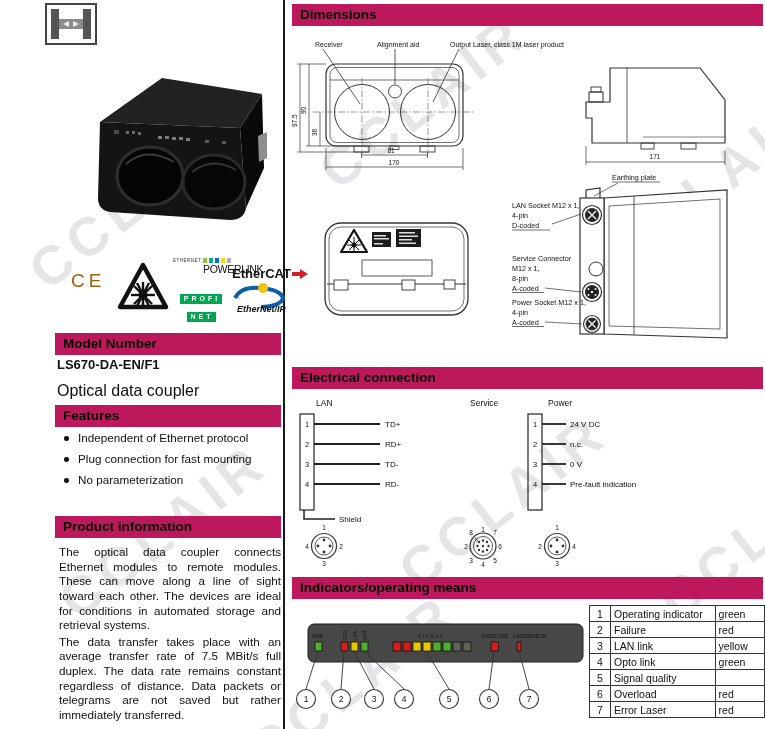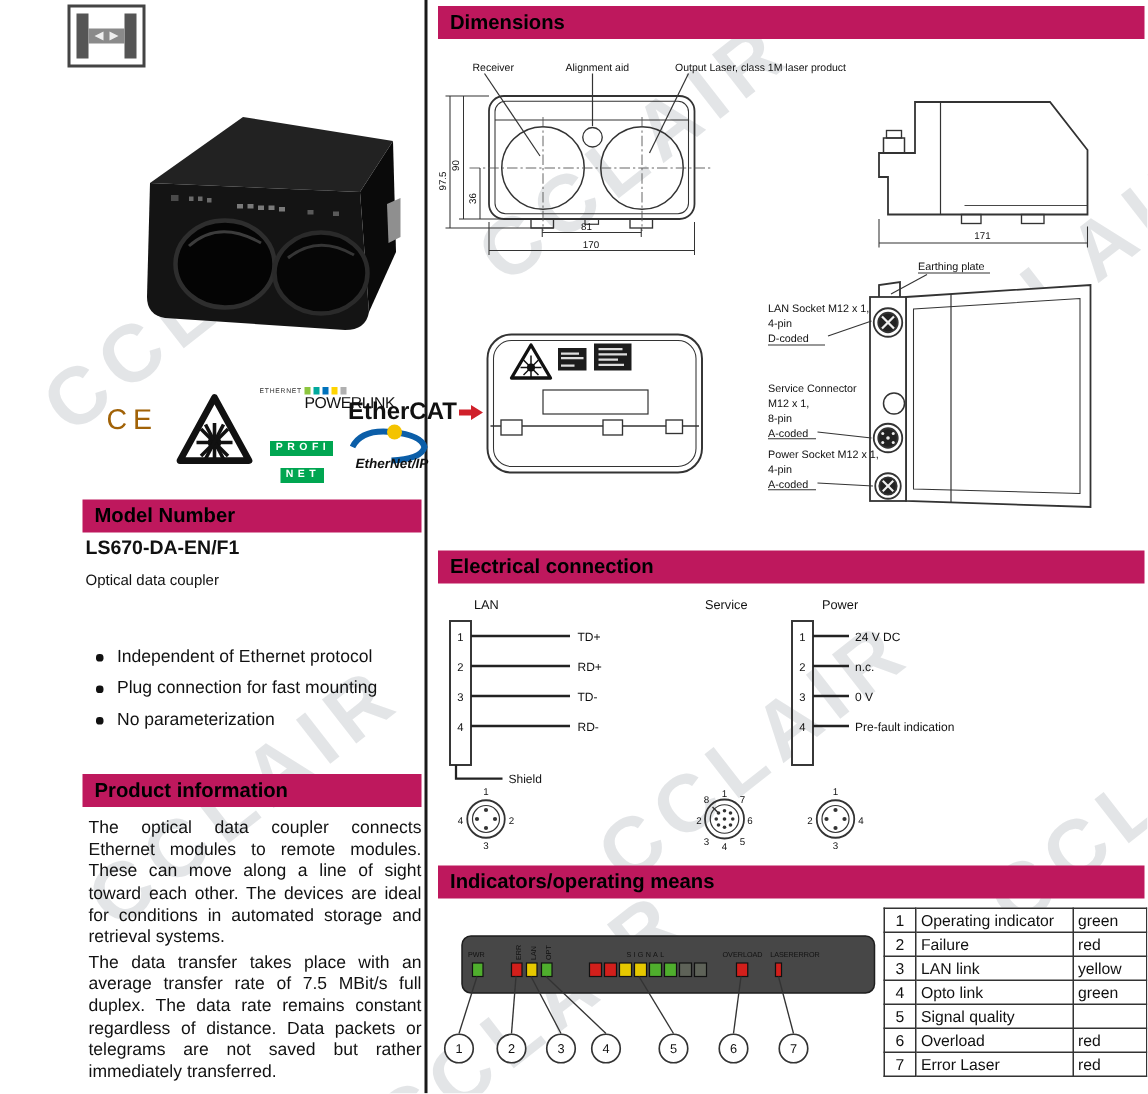--- a/index.html
+++ b/index.html
@@ -5,41 +5,41 @@
   html,body{margin:0;padding:0;background:#fff;}
   .page{position:relative;width:765px;height:729px;background:#fff;overflow:hidden;
         font-family:"Liberation Sans","DejaVu Sans",sans-serif;color:#111;}
   .wm{position:absolute;z-index:0;font-size:54px;font-weight:bold;letter-spacing:7px;
       color:rgba(170,176,182,0.33);transform:rotate(-38deg);white-space:nowrap;pointer-events:none;}
   .layer{position:absolute;z-index:1;}
   .bar{position:absolute;z-index:1;background:#be185d;height:22px;line-height:22px;
        font-weight:bold;font-size:13.5px;padding-left:8px;box-sizing:border-box;color:#000;}
   .divider{position:absolute;z-index:1;left:283px;top:0;width:2px;height:729px;background:#1a1a1a;}
   .modeltxt{position:absolute;z-index:1;font-weight:bold;font-size:13px;}
-  .subtxt{position:absolute;z-index:1;font-size:10px;}
+  .subtxt{position:absolute;z-index:1;font-size:16px;}
   .feat{position:relative;padding-left:21px;margin-bottom:8px;font-size:11.7px;}
   .feat::before{content:"";position:absolute;left:7px;top:5px;width:4.5px;height:4.5px;
        border-radius:50%;background:#111;}
   .para{position:absolute;z-index:1;width:226px;font-size:11.7px;line-height:1.25;text-align:justify;}
   .para p{margin:2px;}
   svg{overflow:visible;}
   svg text{font-family:"Liberation Sans","DejaVu Sans",sans-serif;fill:#111;}
   .dwg{position:absolute;z-index:1;}
   table.ind{position:absolute;z-index:1;border-collapse:collapse;font-size:10.5px;background:#fff;}
   table.ind td{border:1px solid #333;padding:0 3px;height:15px;}
   table.ind{border:1.5px solid #333;}
   td.c1{width:15px;text-align:center;}
   td.c2{width:104px;}
   td.c3{width:44px;}
   .logo-ce{position:absolute;font-size:19px;color:#a16207;letter-spacing:4px;font-weight:normal;}
   .plk{position:absolute;width:58px;}
   .plk .tiny{font-size:4.5px;letter-spacing:.5px;color:#333;display:flex;align-items:center;gap:2px;}
   .plk .sq{display:inline-block;width:4.5px;height:4.5px;}
   .plk .main{font-size:10.5px;font-weight:normal;letter-spacing:-0.3px;margin-left:30px;}
-  .ecat{position:absolute;display:flex;align-items:center;font-size:16px;font-weight:bold;}
+  .ecat{position:absolute;display:flex;align-items:center;font-size:13px;font-weight:bold;}
   .pnet{position:absolute;text-align:center;width:46px;}
   .pnet .row{display:inline-block;background:#00a651;color:#fff;font-weight:bold;
        font-size:7px;letter-spacing:3px;padding:1.5px 2px 1.5px 4px;margin-bottom:1.5px;}
   .enip{position:absolute;}
 </style>
 </head>
 <body>
 
 <div class="page">
 
@@ -129,20 +129,21 @@
         <circle cx="36" cy="6" r="5" fill="#f4c300"></circle>
         <text x="10" y="30" font-size="9" font-style="italic" font-weight="bold" fill="#0b5ea8">EtherNet/IP</text>
       </svg>
     </div>
   </div>
 
   <div class="bar" style="left:55px;top:333px;width:226px;">Model Number</div>
   <div class="modeltxt" style="left:57px;top:357px;">LS670-DA-EN/F1</div>
   <div class="subtxt" style="left:57px;top:382px;">Optical data coupler</div>
 
+  <div class="bar" style="left:55px;top:405px;width:226px;">Features</div>
   <div class="layer" style="left:57px;top:431px;width:224px;">
     <div class="feat">Independent of Ethernet protocol</div>
     <div class="feat">Plug connection for fast mounting</div>
     <div class="feat">No parameterization</div>
   </div>
 
   <div class="bar" style="left:55px;top:516px;width:226px;">Product information</div>
   <div class="para" style="left:57px;top:543px;">
     <p>The optical data coupler connects Ethernet modules to remote modules. These can move along a line of sight toward each other. The devices are ideal for conditions in automated storage and retrieval systems.</p>
     <p>The data transfer takes place with an average transfer rate of 7.5 MBit/s full duplex. The data rate remains constant regardless of distance. Data packets or telegrams are not saved but rather immediately transferred.</p>

